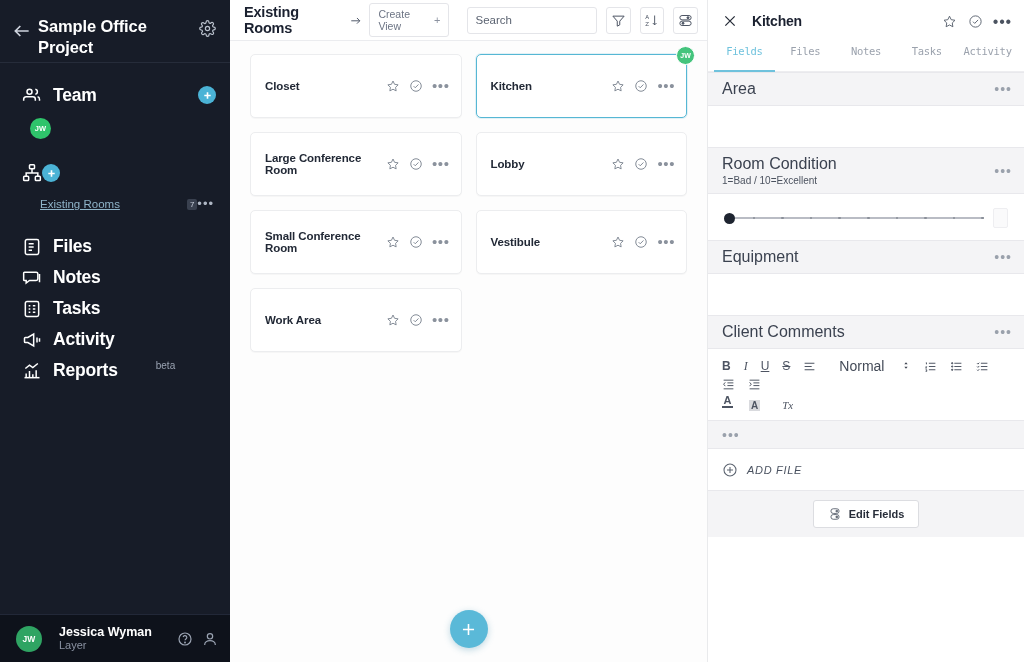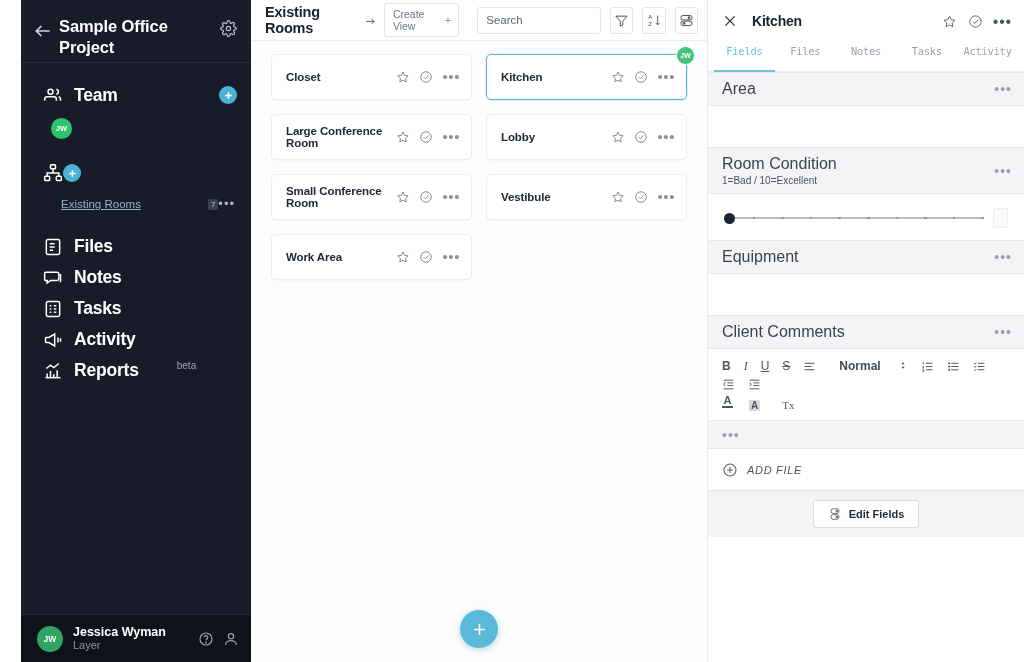--- a/index.html
+++ b/index.html
@@ -11,21 +11,20 @@
   }
   .app { display: flex; width: 1024px; height: 662px; }
 
   
   .sidebar {
     width: 230px; height: 662px;
     background: #171c28;
     color: #ffffff;
     position: relative;
     flex: 0 0 230px;
-    margin-left: 21px;
   }
   .sb-header {
     display: flex; align-items: flex-start;
     padding: 14px 14px 0 12px;
     height: 60px;
   }
   .sb-back {
     width: 20px; height: 20px; flex: 0 0 20px;
     margin-top: 7px; color: #cfd4de;
   }
@@ -93,21 +92,21 @@
   }
 
   .sb-footer {
     position: absolute; bottom: 0; left: 0; right: 0;
     height: 48px; background: #0e121b;
     display: flex; align-items: center;
     padding: 0 12px 0 16px;
     border-top: 1px solid #222838;
   }
   .sb-footer .avatar { width: 26px; height: 26px; font-size: 8.5px; background:#2fa463;}
-  .uf-names { flex: 1; padding-left: 10px; line-height: 1.15; }
+  .uf-names { flex: 1; padding-left: 17px; line-height: 1.15; }
   .uf-name { font-size: 12.5px; font-weight: bold; color: #ffffff; }
   .uf-sub { font-size: 11px; color: #8b93a3; }
   .uf-ico { width: 16px; height: 16px; color: #9aa3b2; margin-left: 9px; }
 
   
   .main {
     flex: 1 1 auto; width: 478px; height: 662px;
     background: #fdfdfd; position: relative;
     border-right: 1px solid #e9eaec;
     display: flex; flex-direction: column;
@@ -143,21 +142,21 @@
   .tool-btn svg { width: 15px; height: 15px; }
 
   .cards {
     flex: 1 1 auto; padding: 13px 13px 0 13px;
     display: flex; flex-wrap: wrap;
     align-content: flex-start;
     gap: 0;
   }
   .card-wrap { width: 50%; padding: 0 7px 14px 7px; position: relative; }
   .card {
-    height: 46px; border: 1px solid #ecedef; border-radius: 5px;
+    height: 64px; border: 1px solid #ecedef; border-radius: 5px;
     background: #fff; display: flex; align-items: center;
     padding: 0 11px 0 14px;
     box-shadow: 0 1px 1px rgba(20,25,40,0.03);
   }
   .card.selected {
     border: 1.5px solid #56b7d4;
     box-shadow: 0 0 0 1px rgba(86,183,212,0.16);
   }
   .card-name {
     flex: 1; font-size: 11.5px; font-weight: bold; color: #222936;
@@ -244,21 +243,21 @@
   }
 
   .rte-toolbar { padding: 8px 12px 6px 14px; }
   .rte-row { display: flex; align-items: center; flex-wrap: wrap; }
   .rte-btn {
     color: #4d5462; margin-right: 13px; display: flex; align-items: center;
     height: 18px; font-size: 12px;
   }
   .rte-btn svg { width: 13px; height: 13px; }
   .rte-normal {
-    font-size: 12px; color: #444b58; margin: 0 18px 0 10px; font-weight: bold;
+    font-size: 14px; color: #444b58; margin: 0 18px 0 10px;
   }
   .rte-spin { color: #3d4350; margin-right: 14px; font-size: 9px; line-height: 1;}
   .rte-row2 { margin-top: 3px; }
   .rte-row2 .rte-btn { margin-right: 16px; }
   .rte-placeholder {
     padding: 10px 14px; font-size: 11px; color: #b4b8c0;
     font-style: italic; height: 145px;
   }
 
   .addfile-row { display: flex; align-items: center; padding: 12px 14px; height: 41px;}
@@ -718,21 +717,21 @@
           </div>
           <div class="rte-row rte-row2">
             <span class="rte-btn" style="flex-direction:column;line-height:0.8">
               <span style="font-size:11px;font-weight:bold">A</span>
               <span style="display:block;width:11px;height:2px;background:#4d5462;margin-top:1px"></span>
             </span>
             <span class="rte-btn">
               <span style="font-size:10px;font-weight:bold;background:#d9dade;padding:0 2px">A</span>
             </span>
             <span class="rte-btn" style="margin-left:6px">
-              <span style="font-size:11px;font-family:'Liberation Serif',serif">Tx</span>
+              <span style="font-size:11px;font-style:italic;font-family:'Liberation Serif',serif">Tx</span>
             </span>
           </div>
         </div>
       </div>
 
       <div class="field-head">
         <span class="fh-dots">•••</span>
       </div>
       <div class="field-body">
         <div class="addfile-row">

